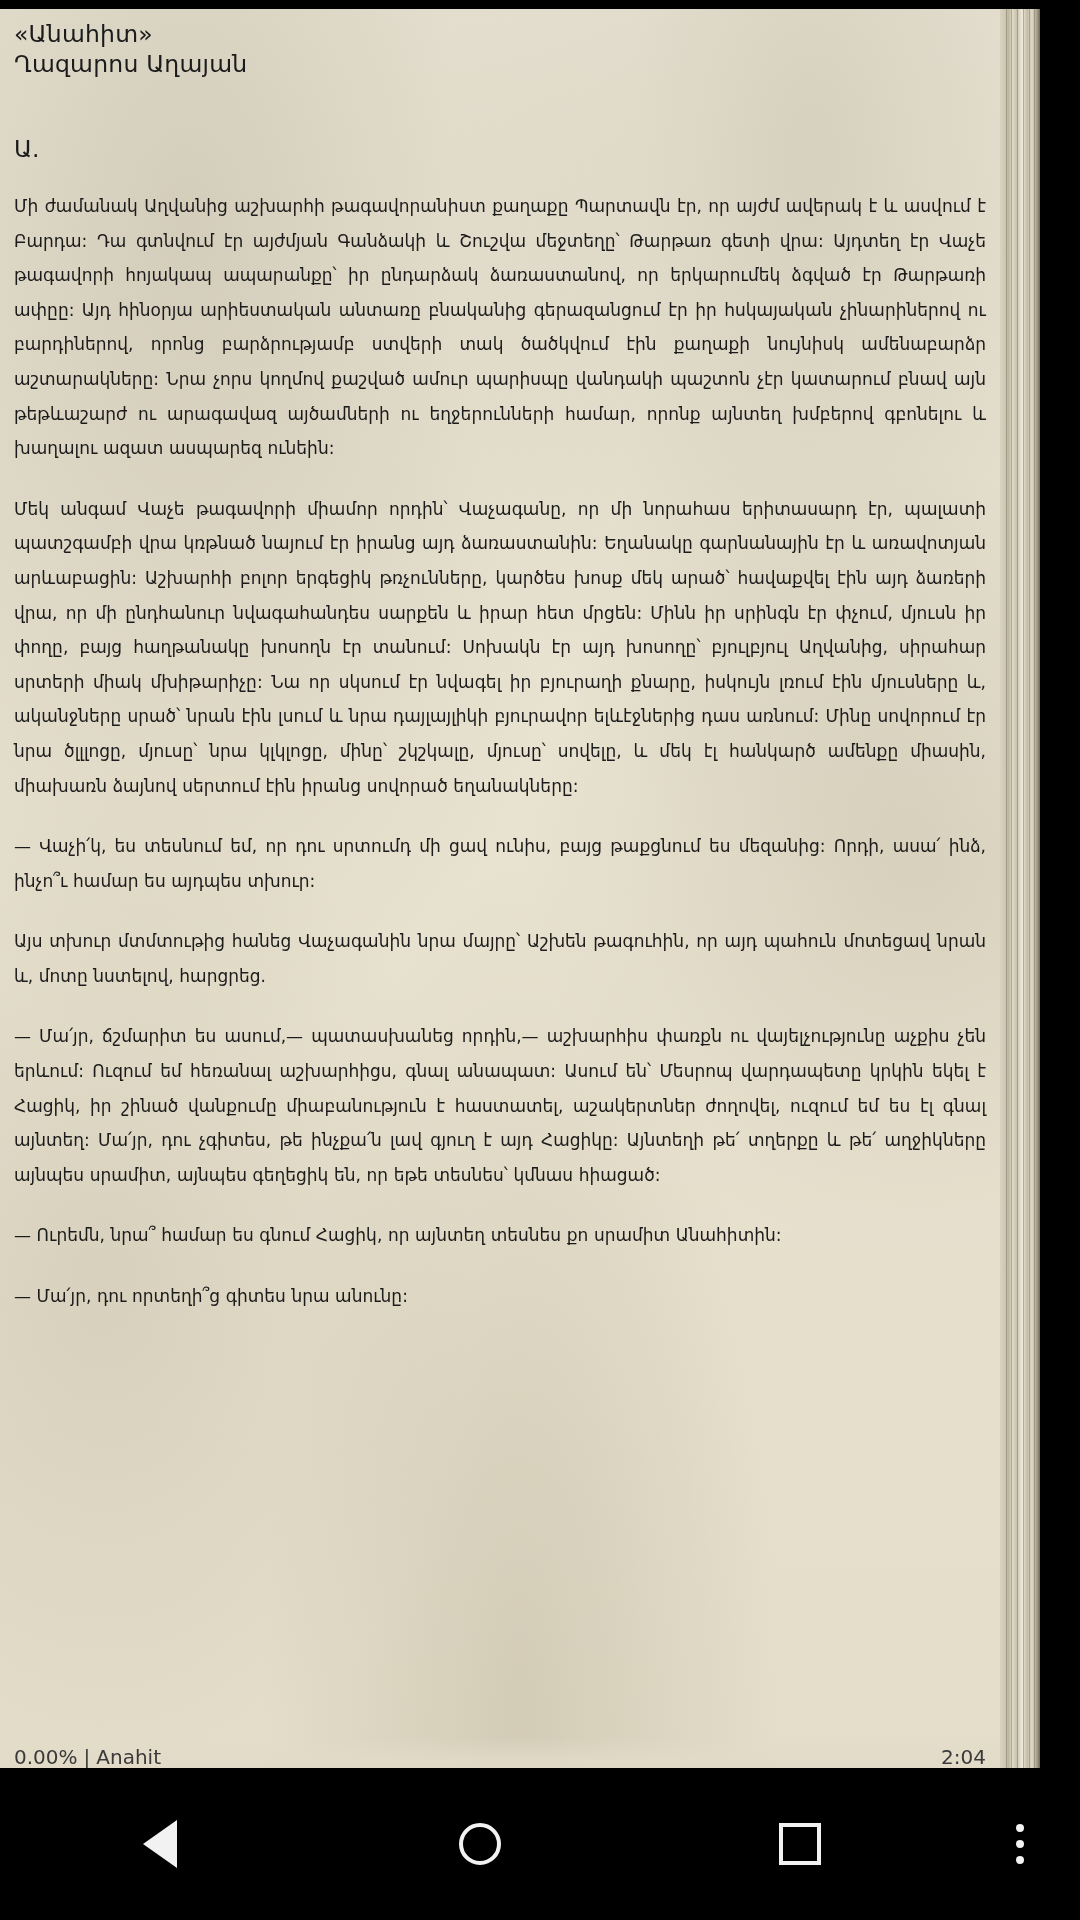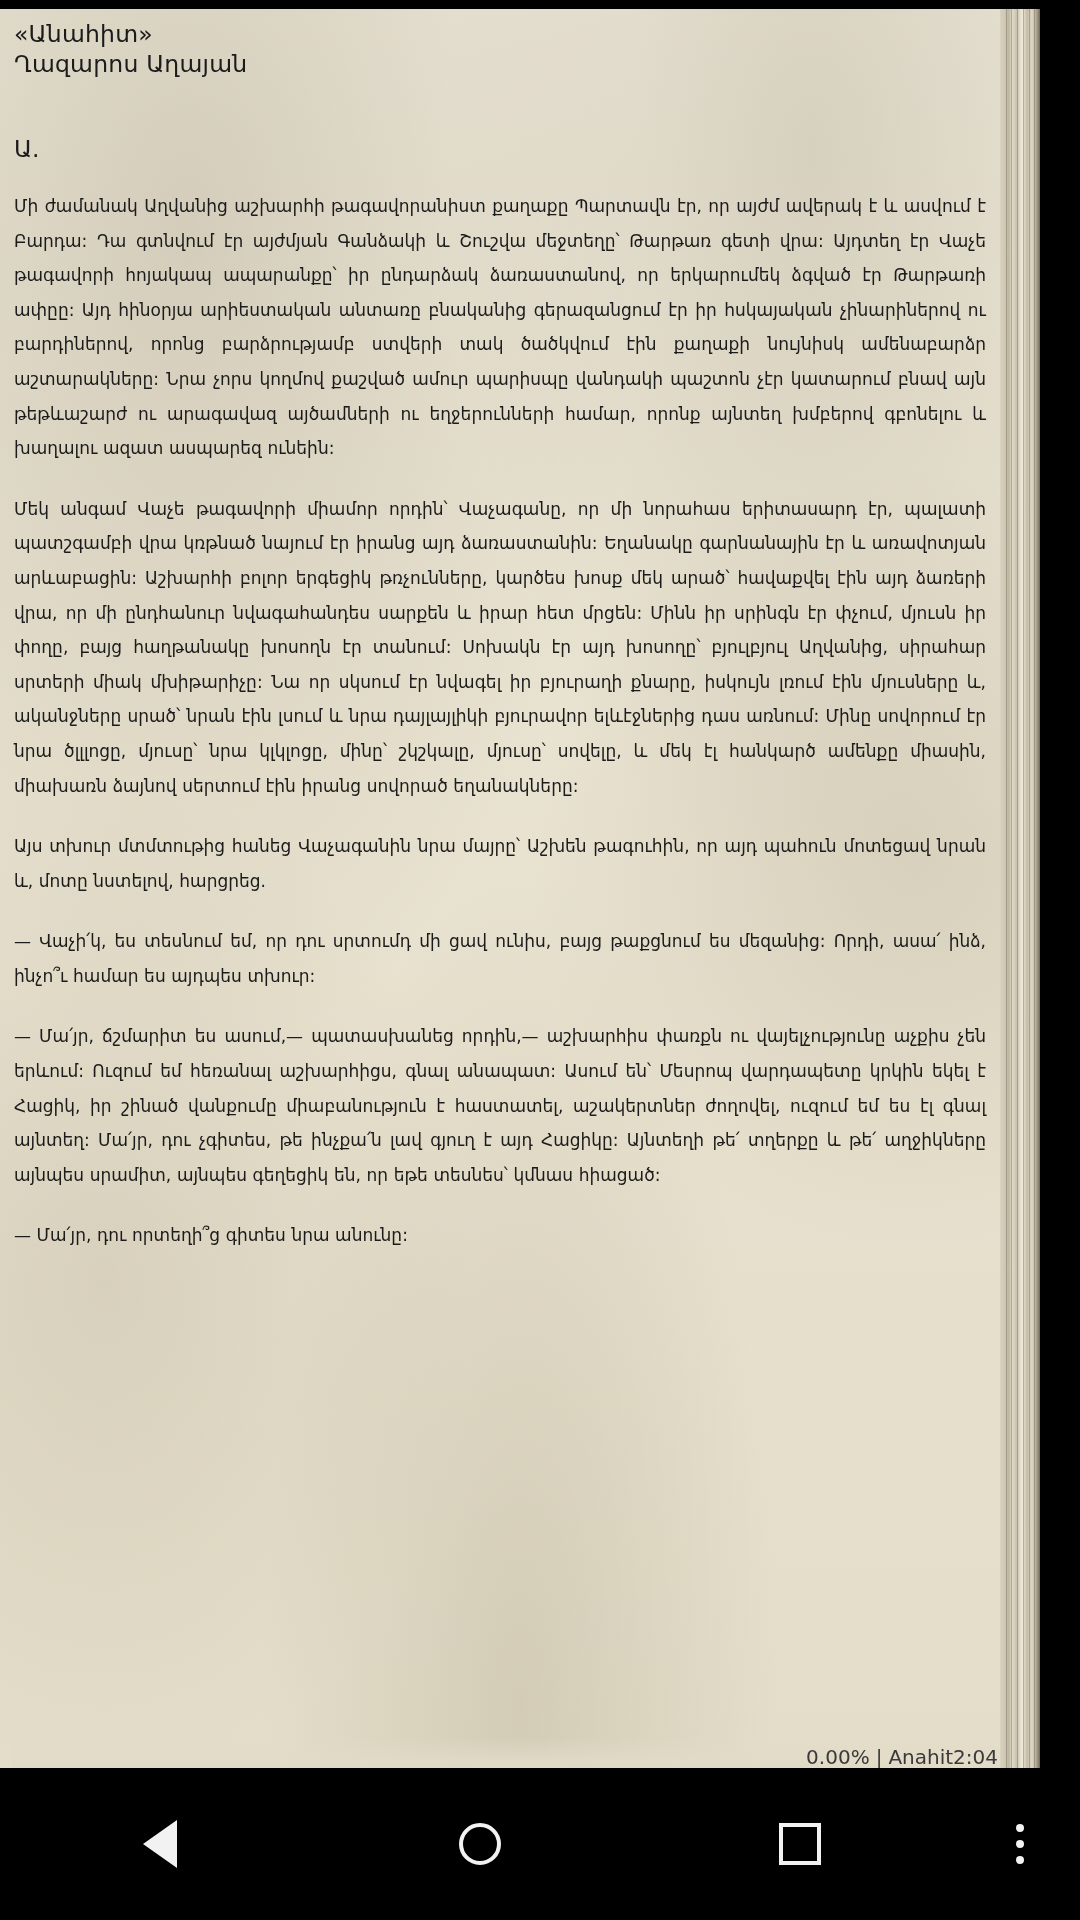--- a/index.html
+++ b/index.html
@@ -102,27 +102,27 @@
     font-size: 17px;
     line-height: 34.6px;
     text-align: justify;
     letter-spacing: 0px;
     word-spacing: .2px;
   }
   p.first-para { margin-top: 26px; }
   
   .status-bar {
     position: absolute;
-    left: 12px;
+    left: 0;
     bottom: 0;
     width: 1000px;
     height: 40px;
     display: flex;
     align-items: center;
-    justify-content: flex-end;
+    justify-content: space-between;
     padding: 0 14px;
     box-sizing: border-box;
     font-size: 20px;
     color: #3a3a3a;
     background: linear-gradient(180deg, rgba(228,221,203,0.0) 0%, rgba(226,219,200,0.85) 60%, rgba(222,215,195,0.95) 100%);
   }
   .status-left { display: flex; align-items: center; gap: 0px; }
   .status-left .divider {
     display: inline-block;
     margin: 0 6px;
@@ -189,23 +189,24 @@
 
         <div class="title-block">
           <span class="t-line">«Անահիտ»</span>
           <span class="t-line">Ղազարոս Աղայան</span>
         </div>
 
         <div class="section-mark">Ա.</div>
 
         <p class="para first-para">Մի ժամանակ Աղվանից աշխարհի թագավորանիստ քաղաքը Պարտավն էր, որ այժմ ավերակ է և ասվում է Բարդա: Դա գտնվում էր այժմյան Գանձակի և Շուշվա մեջտեղը՝ Թարթառ գետի վրա: Այդտեղ էր Վաչե թագավորի հոյակապ ապարանքը՝ իր ընդարձակ ձառաստանով, որ երկարումեկ ձգված էր Թարթառի ափըը: Այդ հինօրյա արիեստական անտառը բնականից գերազանցում էր իր հսկայական չինարիներով ու բարդիներով, որոնց բարձրությամբ ստվերի տակ ծածկվում էին քաղաքի նույնիսկ ամենաբարձր աշտարակները: Նրա չորս կողմով քաշված ամուր պարիսպը վանդակի պաշտոն չէր կատարում բնավ այն թեթևաշարժ ու արագավազ այծամների ու եղջերունների համար, որոնք այնտեղ խմբերով գբոնելու և խաղալու ազատ ասպարեզ ունեին:</p>
         <p class="para">Մեկ անգամ Վաչե թագավորի միամոր որդին՝ Վաչագանը, որ մի նորահաս երիտասարդ էր, պալատի պատշգամբի վրա կռթնած նայում էր իրանց այդ ձառաստանին: Եղանակը գարնանային էր և առավոտյան արևաբացին: Աշխարհի բոլոր երգեցիկ թռչունները, կարծես խոսք մեկ արած՝ հավաքվել էին այդ ձառերի վրա, որ մի ընդհանուր նվագահանդես սարքեն և իրար հետ մրցեն: Մինն իր սրինգն էր փչում, մյուսն իր փողը, բայց հաղթանակը խոսողն էր տանում: Սոխակն էր այդ խոսողը՝ բյուլբյուլ Աղվանից, սիրահար սրտերի միակ մխիթարիչը: Նա որ սկսում էր նվագել իր բյուրաղի քնարը, իսկույն լռում էին մյուսները և, ականջները սրած՝ նրան էին լսում և նրա դայլայլիկի բյուրավոր ելևէջներից դաս առնում: Մինը սովորում էր նրա ծլլլոցը, մյուսը՝ նրա կլկլոցը, մինը՝ շկշկալը, մյուսը՝ սովելը, և մեկ էլ հանկարծ ամենքը միասին, միախառն ձայնով սերտում էին իրանց սովորած եղանակները:</p>
+        <p class="para">— Վաչի՛կ, ես տեսնում եմ, որ դու սրտումդ մի ցավ ունիս, բայց թաքցնում ես մեզանից: Որդի, ասա՛ ինձ, ինչո՞ւ համար ես այդպես տխուր:</p>
         <p class="para">Այս տխուր մտմտութից հանեց Վաչագանին նրա մայրը՝ Աշխեն թագուհին, որ այդ պահուն մոտեցավ նրան և, մոտը նստելով, հարցրեց.</p>
-        <p class="para">— Վաչի՛կ, ես տեսնում եմ, որ դու սրտումդ մի ցավ ունիս, բայց թաքցնում ես մեզանից: Որդի, ասա՛ ինձ, ինչո՞ւ համար ես այդպես տխուր:</p>
         <p class="para">— Մա՛յր, ճշմարիտ ես ասում,— պատասխանեց որդին,— աշխարհիս փառքն ու վայելչությունը աչքիս չեն երևում: Ուզում եմ հեռանալ աշխարհիցս, գնալ անապատ: Ասում են՝ Մեսրոպ վարդապետը կրկին եկել է Հացիկ, իր շինած վանքումը միաբանություն է հաստատել, աշակերտներ ժողովել, ուզում եմ ես էլ գնալ այնտեղ: Մա՛յր, դու չգիտես, թե ինչքա՛ն լավ գյուղ է այդ Հացիկը: Այնտեղի թե՛ տղերքը և թե՛ աղջիկները այնպես սրամիտ, այնպես գեղեցիկ են, որ եթե տեսնես՝ կմնաս հիացած:</p>
+        <p class="para">— Ուրեմն, նրա՞ համար ես գնում Հացիկ, որ այնտեղ տեսնես քո սրամիտ Անահիտին:</p>
         <p class="para">— Մա՛յր, դու որտեղի՞ց գիտես նրա անունը:</p>
 
       </div>
 
       <div class="status-bar">
         <div class="status-left">
           <span>0.00%</span>
           <span class="divider">|</span>
           <span>Anahit</span>
         </div>

